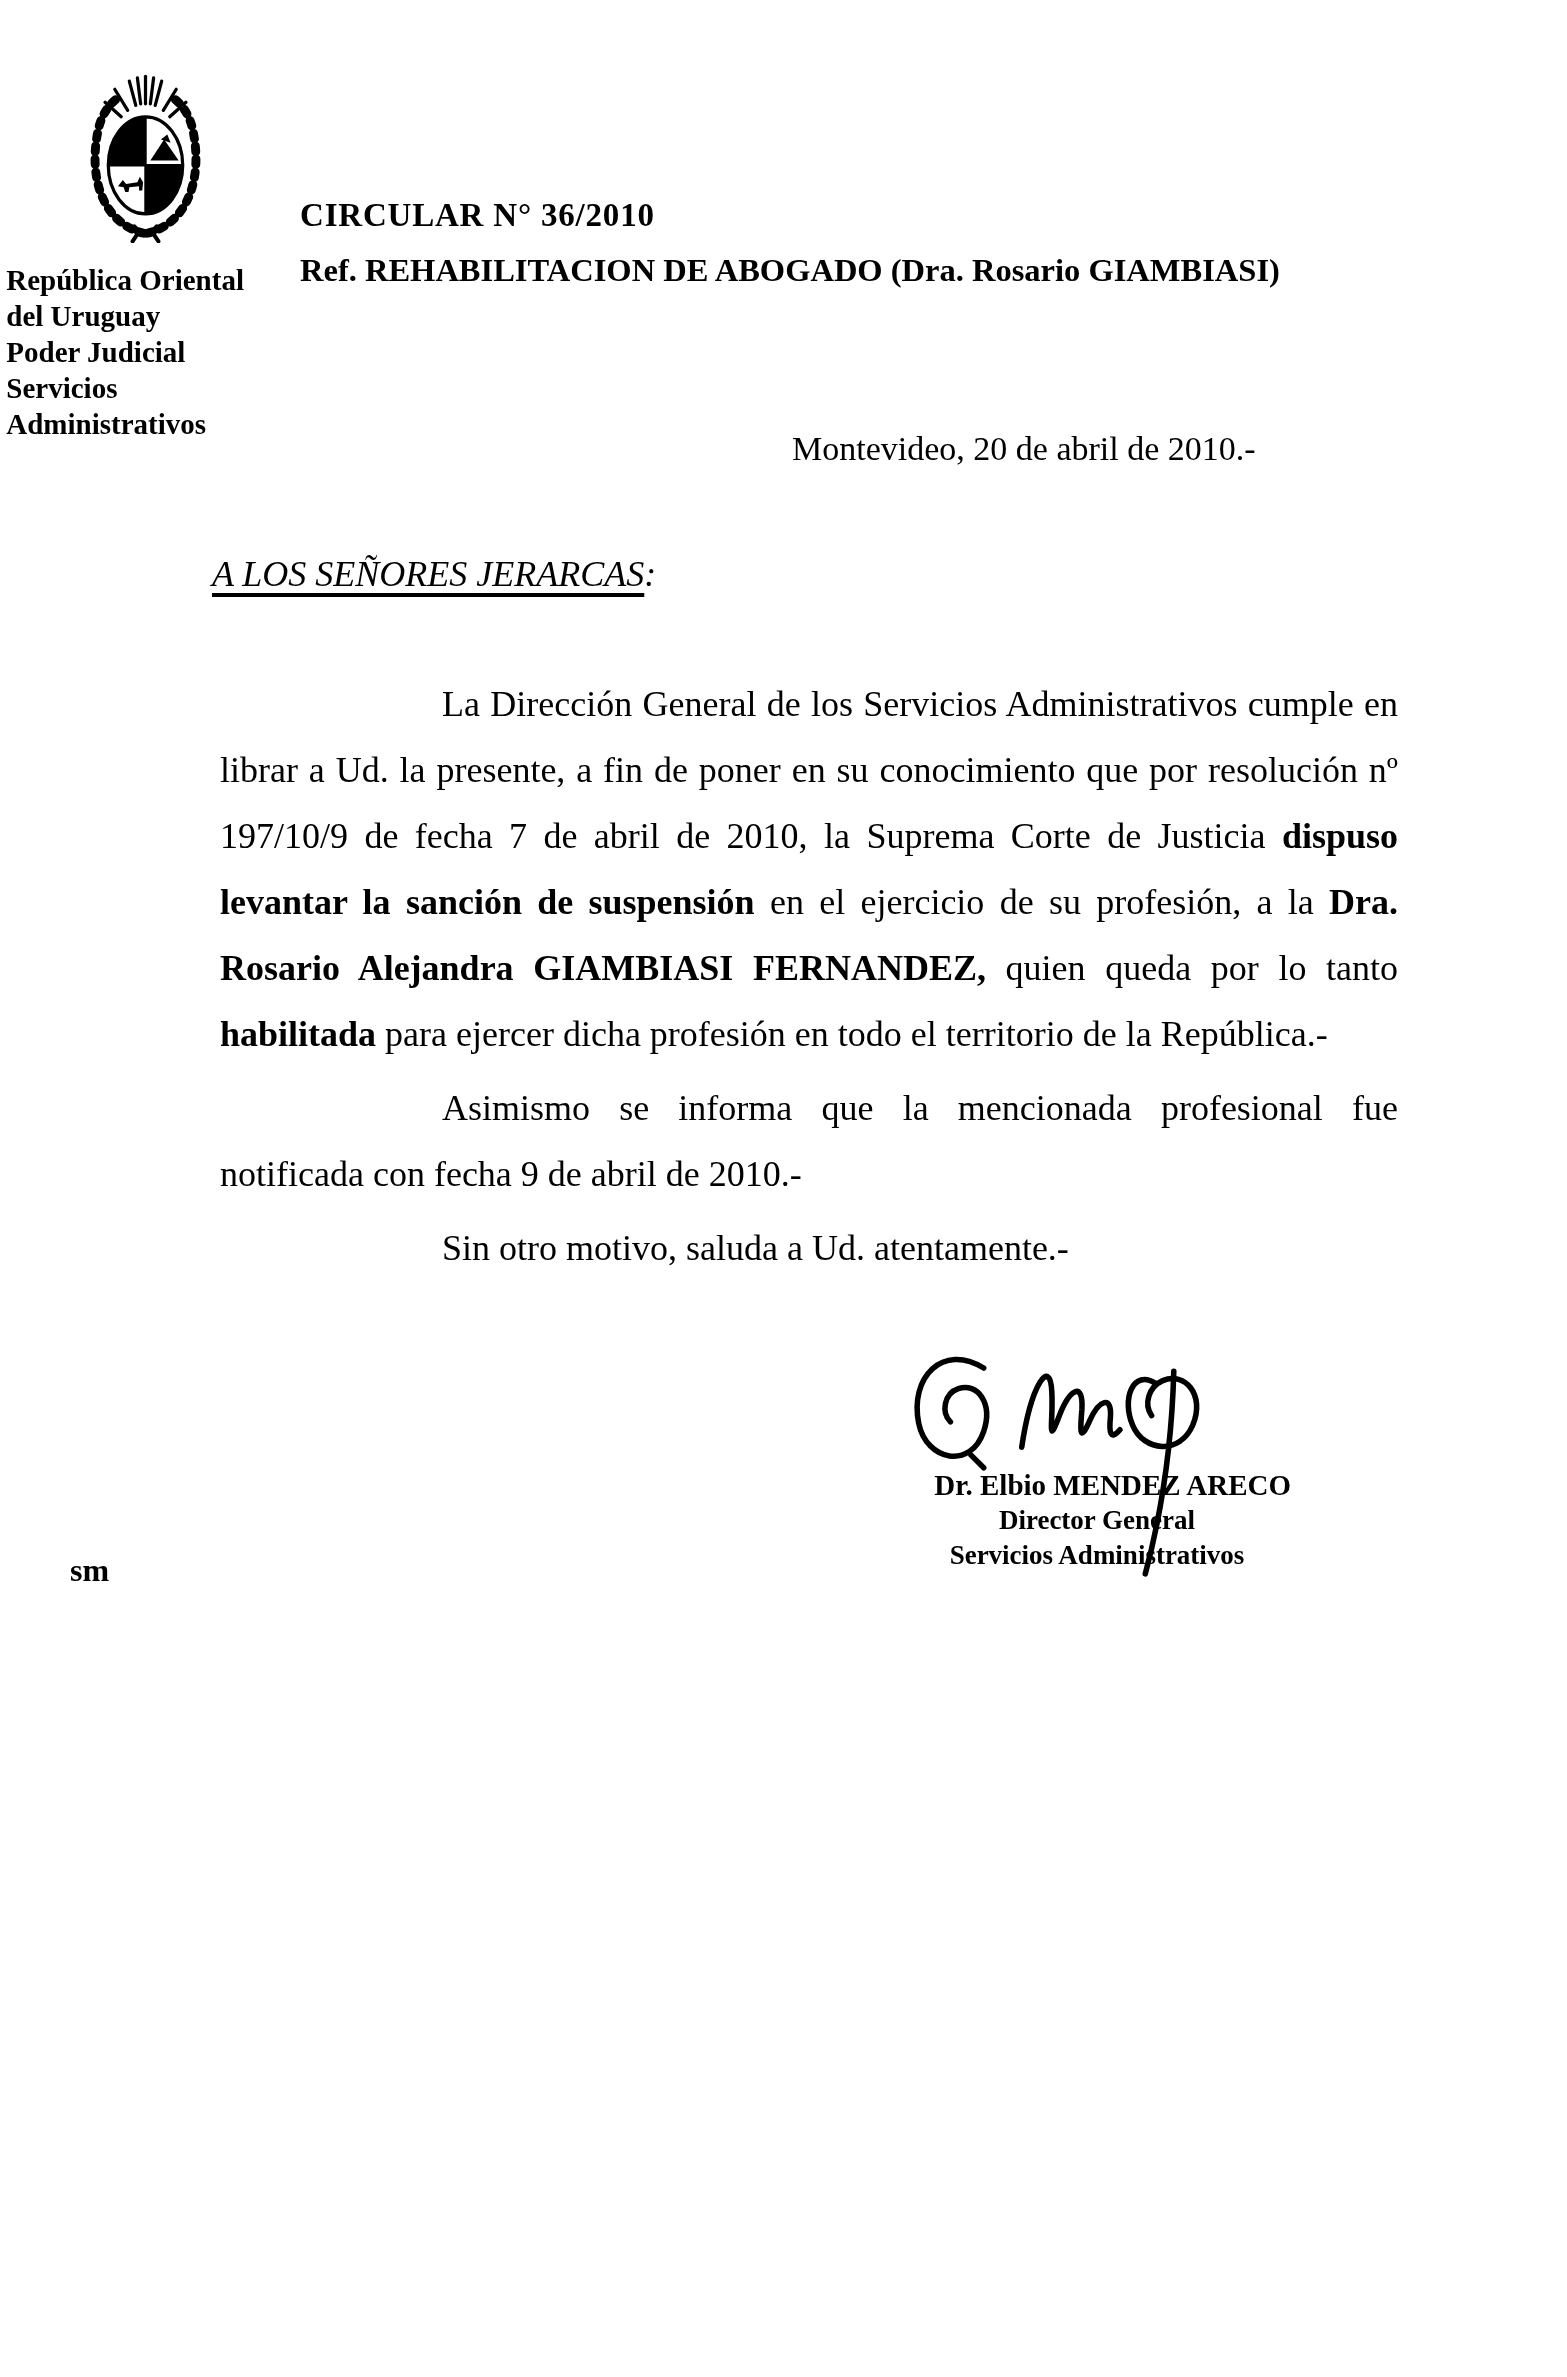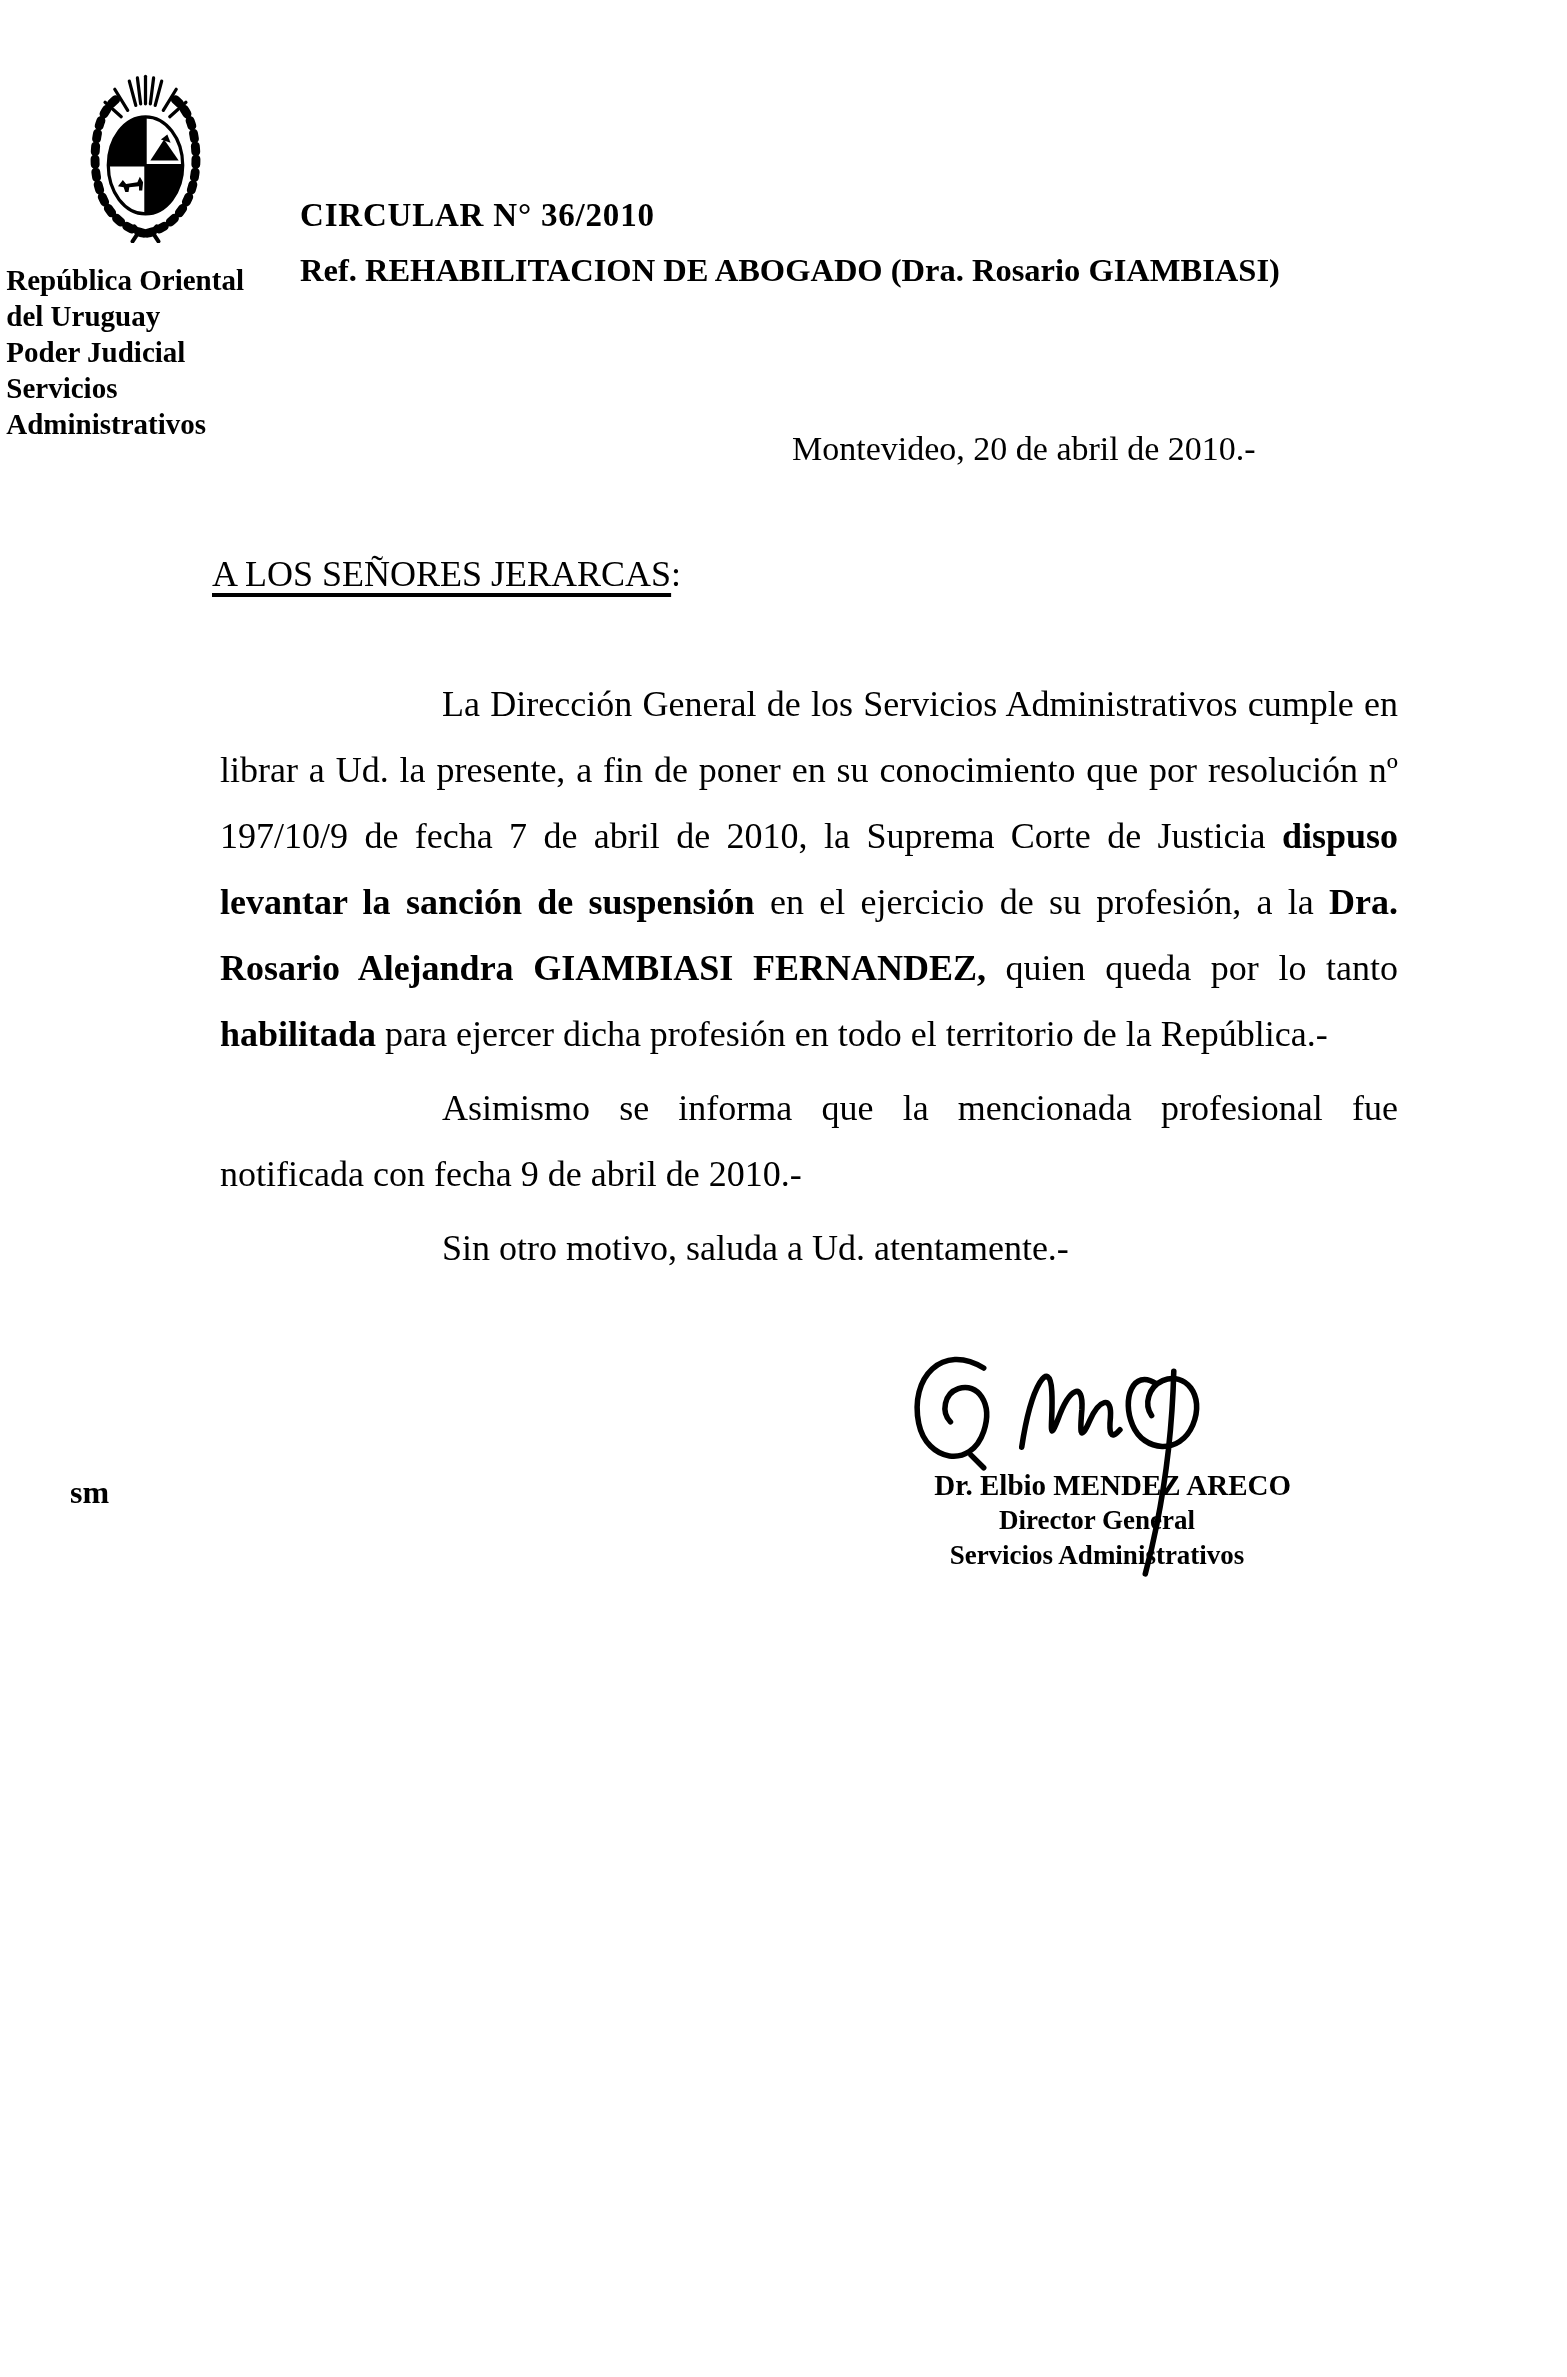--- a/index.html
+++ b/index.html
@@ -20,41 +20,41 @@
   .hdr-right{position:absolute;left:300px;top:197px;width:1030px;}
   .circular{font-weight:bold;font-size:33px;line-height:36px;letter-spacing:0.8px;}
   .reference{font-weight:bold;font-size:32.5px;line-height:36px;margin-top:19px;}
   .file-number{font-weight:bold;font-size:32.5px;line-height:36px;margin-top:20.6px;}
   
   .dateline{
     position:absolute;left:792px;top:430px;width:555px;
     font-size:34px;
   }
   
-  .salutation{position:absolute;left:212px;top:553px;font-size:36px;}
+  .salutation{position:absolute;left:212px;top:553px;font-size:36px;font-style:italic;}
   .salutation .u{
     text-decoration:underline;
     text-decoration-thickness:4px;
     text-underline-offset:7.1px;
   }
   
   .body-text{
     position:absolute;left:212px;top:663px;width:1194px;
     font-size:36px;line-height:66px;text-align:justify;
   }
   .body-text p{margin:8px;text-indent:222px;font-family:Liberation Serif, serif;}
   .body-text b{font-weight:bold;}
   
   .sig-block{position:absolute;left:903px;top:1338px;width:388px;}
   .sig-svg{position:absolute;left:-8px;top:-1.6px;width:396px;height:262px;pointer-events:none;}
   .sig-name{margin-top:130px;text-align:right;font-weight:bold;font-size:29px;line-height:35px;}
   .sig-title{text-align:center;font-weight:bold;font-size:27px;line-height:35px;}
   .sig-dept{text-align:center;font-weight:bold;font-size:27px;line-height:35px;}
   
-  .initials{position:absolute;left:70px;top:1474px;font-weight:bold;font-size:32px;}
+  .initials{position:absolute;left:70px;top:1552px;font-weight:bold;font-size:32px;}
 </style>
 </head>
 <body>
 
 <div class="page">
 
   <svg class="logo" viewBox="0 0 160 220" aria-hidden="true">
 
     <g stroke="#000" stroke-width="4" stroke-linecap="round">
       <line x1="80" y1="48" x2="80" y2="14"></line>

